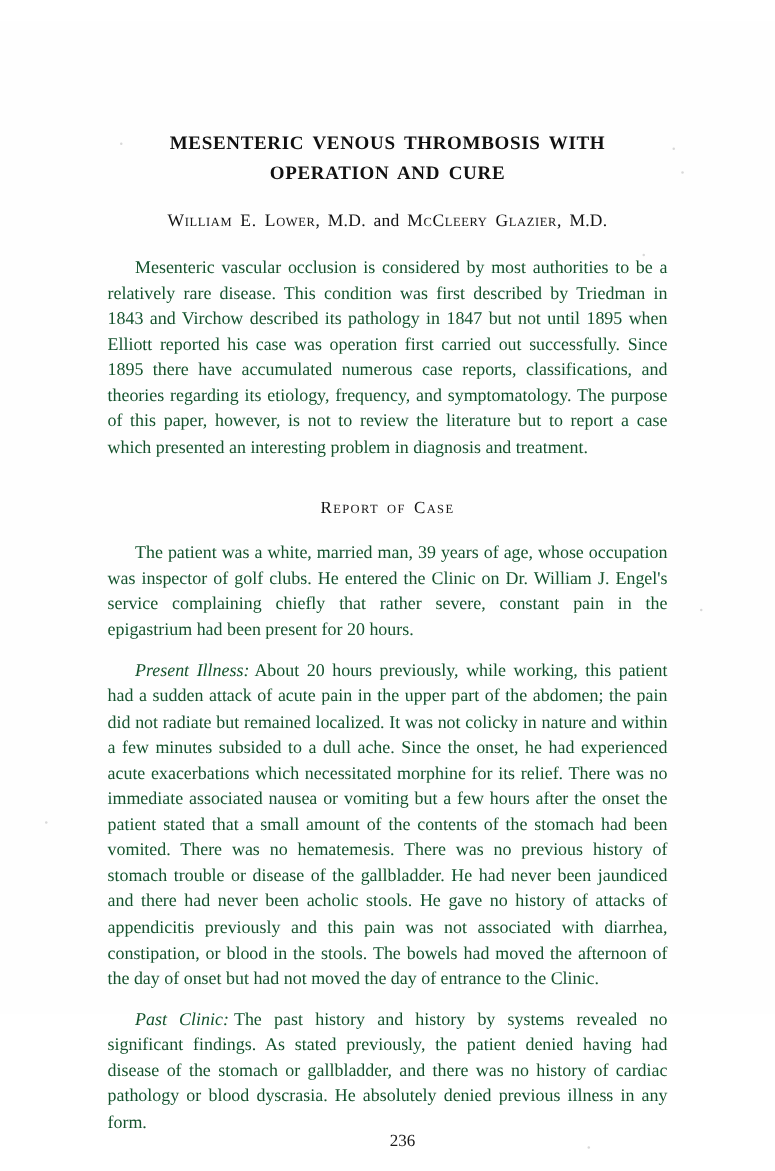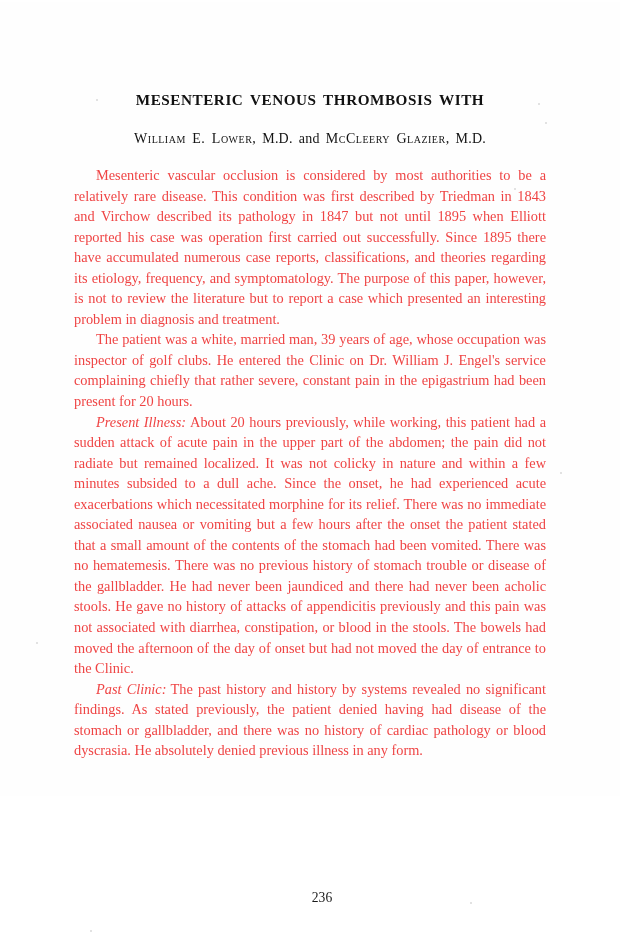--- a/index.html
+++ b/index.html
@@ -12,21 +12,21 @@
     width: 620px;
     height: 937px;
     position: relative;
     font-family: "Liberation Serif", "DejaVu Serif", serif;
     color: #1a1a1a;
     overflow: hidden;
   }
 
   .page {
     position: absolute;
-    top: 2px; left: 0;
+    top: 17px; left: 0;
     width: 620px;
     height: 794px;
     background: #fefefe;
     box-sizing: border-box;
   }
 
   .content {
     position: absolute;
     left: 74px;
     top: 86px;
@@ -79,27 +79,27 @@
     font-size: 13.6px;
     letter-spacing: 1.1px;
     word-spacing: 2px;
     margin-top: 30px;
     margin-bottom: 0;
     color: #151515;
   }
 
   
   p.body {
-    margin: 0;
+    margin: 12px;
     font-size: 14.35px;
     line-height: 20.55px;
     text-align: justify;
     text-justify: inter-word;
     text-indent: 22px;
-    color: #ef4444;
+    color: #14532d;
     hyphens: none;
   }
   p.body.first-after-head {
     margin-top: 18px;
   }
   p.body + p.body {
     margin-top: 0;
   }
   .run-in {
     font-style: italic;
@@ -142,31 +142,33 @@
   <span class="speckle" style="left:514px; top:186px;"></span>
   <span class="speckle" style="left:36px;  top:640px;"></span>
   <span class="speckle" style="left:560px; top:470px;"></span>
   <span class="speckle" style="left:90px;  top:928px;"></span>
   <span class="speckle" style="left:470px; top:900px;"></span>
 
   <div class="content">
 
     <h1 class="title">
       <span>MESENTERIC VENOUS THROMBOSIS WITH</span>
+      <span class="title-line2">OPERATION AND CURE</span>
     </h1>
 
 
     <div class="byline">
       <span class="sc">William E. Lower</span><span>, </span><span>M.D.</span>
       <span>and</span>
       <span class="sc">McCleery Glazier</span><span>, </span><span>M.D.</span>
     </div>
 
     <p class="body first-after-head">Mesenteric vascular occlusion is considered by most authorities to be a relatively rare disease. This condition was first described by Triedman in 1843 and Virchow described its pathology in 1847 but not until 1895 when Elliott reported his case was operation first carried out successfully. Since 1895 there have accumulated numerous case reports, classifications, and theories regarding its etiology, frequency, and symptomatology. The purpose of this paper, however, is not to review the literature but to report a case which presented an interesting problem in diagnosis and treatment.</p>
 
+    <div class="section-head">Report of Case</div>
 
     <p class="body first-after-head">The patient was a white, married man, 39 years of age, whose occupation was inspector of golf clubs. He entered the Clinic on Dr. William J. Engel's service complaining chiefly that rather severe, constant pain in the epigastrium had been present for 20 hours.</p>
 
     <p class="body">
       <span class="run-in">Present Illness:</span><span class="gap"></span><span>About 20 hours previously, while working, this patient had a sudden attack of acute pain in the upper part of the abdomen; the pain did not radiate but remained localized. It was not colicky in nature and within a few minutes subsided to a dull ache. Since the onset, he had experienced acute exacerbations which necessitated morphine for its relief. There was no immediate associated nausea or vomiting but a few hours after the onset the patient stated that a small amount of the contents of the stomach had been vomited. There was no hematemesis. There was no previous history of stomach trouble or disease of the gallbladder. He had never been jaundiced and there had never been acholic stools. He gave no history of attacks of appendicitis previously and this pain was not associated with diarrhea, constipation, or blood in the stools. The bowels had moved the afternoon of the day of onset but had not moved the day of entrance to the Clinic.</span>
     </p>
 
     <p class="body">
       <span class="run-in">Past Clinic:</span><span class="gap"></span><span>The past history and history by systems revealed no significant findings. As stated previously, the patient denied having had disease of the stomach or gallbladder, and there was no history of cardiac pathology or blood dyscrasia. He absolutely denied previous illness in any form.</span>
     </p>

